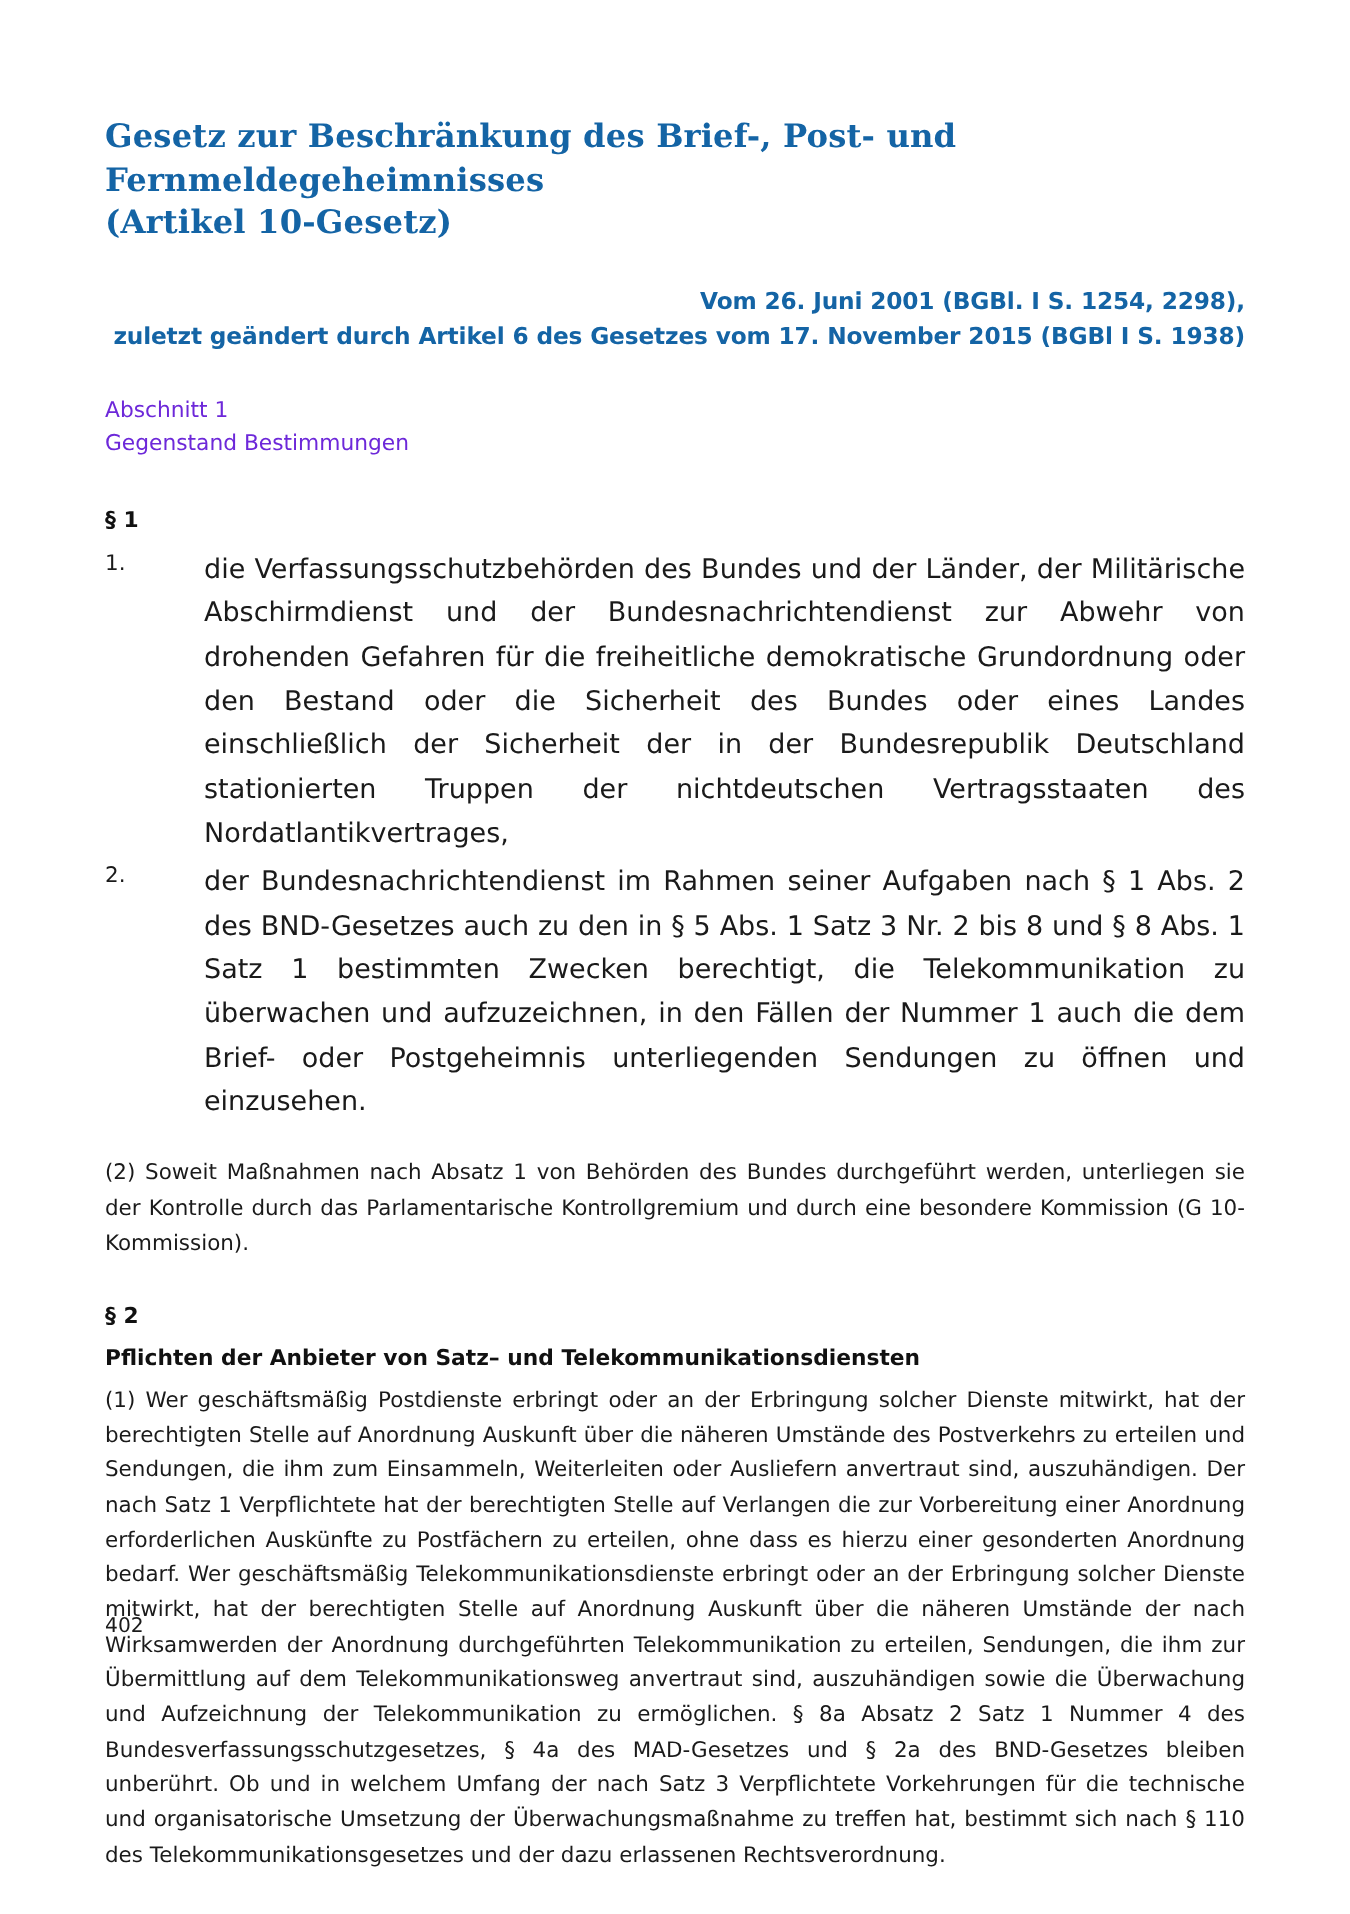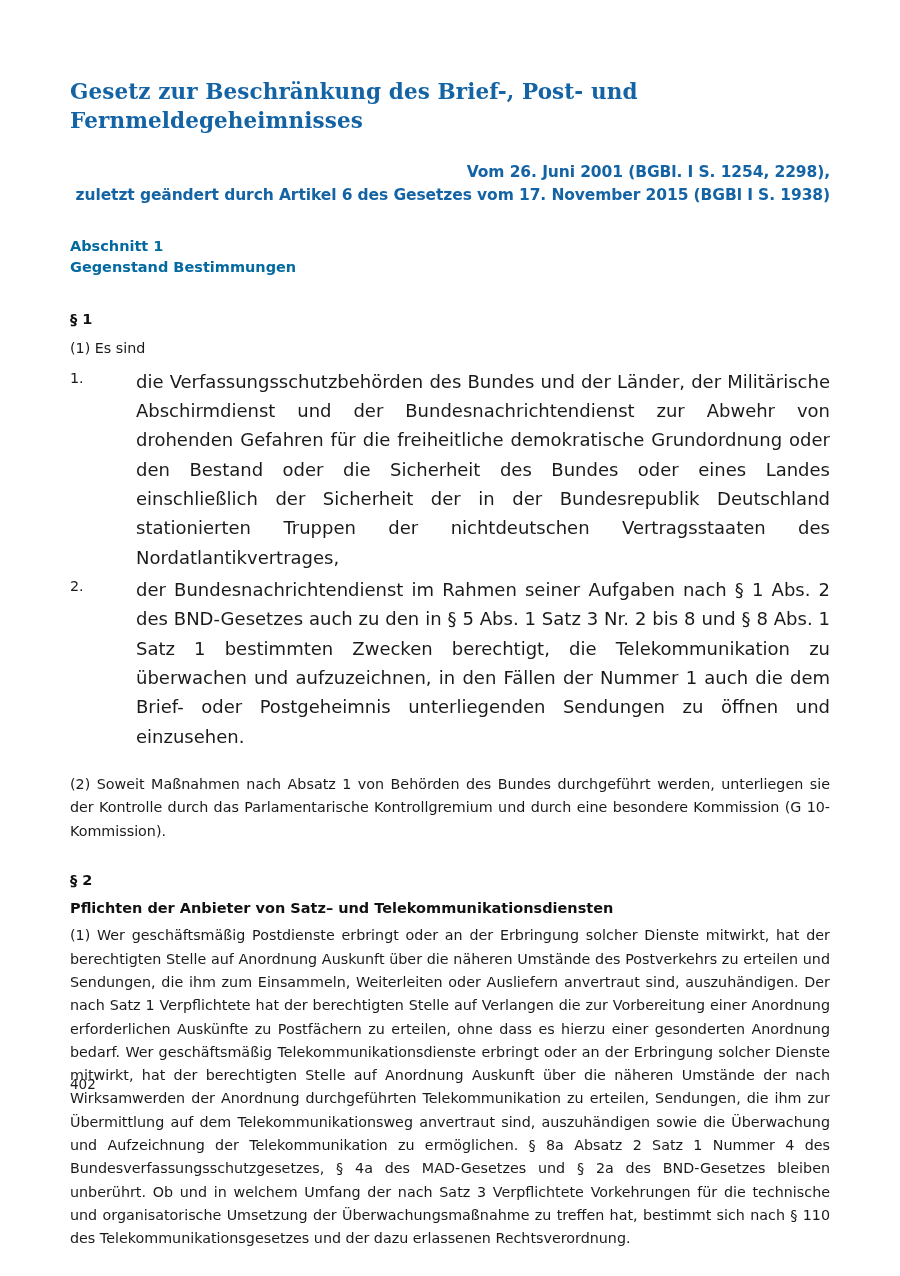--- a/index.html
+++ b/index.html
@@ -36,22 +36,22 @@
     margin-top: 26px;
     color: #1464a5;
     font-weight: bold;
     font-size: 15.5px;
     line-height: 1.47;
     letter-spacing: -0.1px;
     text-align: right;
   }
   .section-block {
     margin-top: 29px;
-    color: #0369a1;
-    font-weight: bold;
+    color: #6d28d9;
+    font-weight: normal;
     font-size: 14.5px;
     line-height: 1.48;
   }
   .para-heading {
     margin-top: 30px;
     font-weight: bold;
     font-size: 14.5px;
     line-height: 1.5;
     color: #111;
   }
@@ -105,34 +105,34 @@
     color: #1a1a1a;
   }
 </style>
 </head>
 <body>
 
 <div class="page">
 
   <h1 class="doc-title">
     <span>Gesetz zur Beschränkung des Brief-, Post- und Fernmeldegeheimnisses</span>
+    <span class="line2">(Artikel 10-Gesetz)</span>
   </h1>
 
   <div class="subtitle-block">
     <div>Vom 26. Juni 2001 (BGBl. I S. 1254, 2298),</div>
     <div>zuletzt geändert durch Artikel 6 des Gesetzes vom 17. November 2015 (BGBl I S. 1938)</div>
   </div>
 
   <div class="section-block">
     <div>Abschnitt 1</div>
     <div>Gegenstand Bestimmungen</div>
   </div>
 
   <div class="para-heading">§ 1</div>
-  <div class="intro-line">(1) Es sind</div>
 
   <div class="num-list">
     <div class="num-item">
       <div class="marker">1.</div>
       <div class="content">die Verfassungsschutzbehörden des Bundes und der Länder, der Militärische Abschirmdienst und der Bundesnachrichtendienst zur Abwehr von drohenden Gefahren für die freiheitliche demokratische Grundordnung oder den Bestand oder die Sicherheit des Bundes oder eines Landes einschließlich der Sicherheit der in der Bundesrepublik Deutschland stationierten Truppen der nichtdeutschen Vertragsstaaten des Nordatlantikvertrages,</div>
     </div>
     <div class="num-item">
       <div class="marker">2.</div>
       <div class="content">der Bundesnachrichtendienst im Rahmen seiner Aufgaben nach § 1 Abs. 2 des BND-Gesetzes auch zu den in § 5 Abs. 1 Satz 3 Nr. 2 bis 8 und § 8 Abs. 1 Satz 1 bestimmten Zwecken berechtigt, die Telekommunikation zu überwachen und aufzuzeichnen, in den Fällen der Nummer 1 auch die dem Brief- oder Postgeheimnis unterliegenden Sendungen zu öffnen und einzusehen.</div>
     </div>

